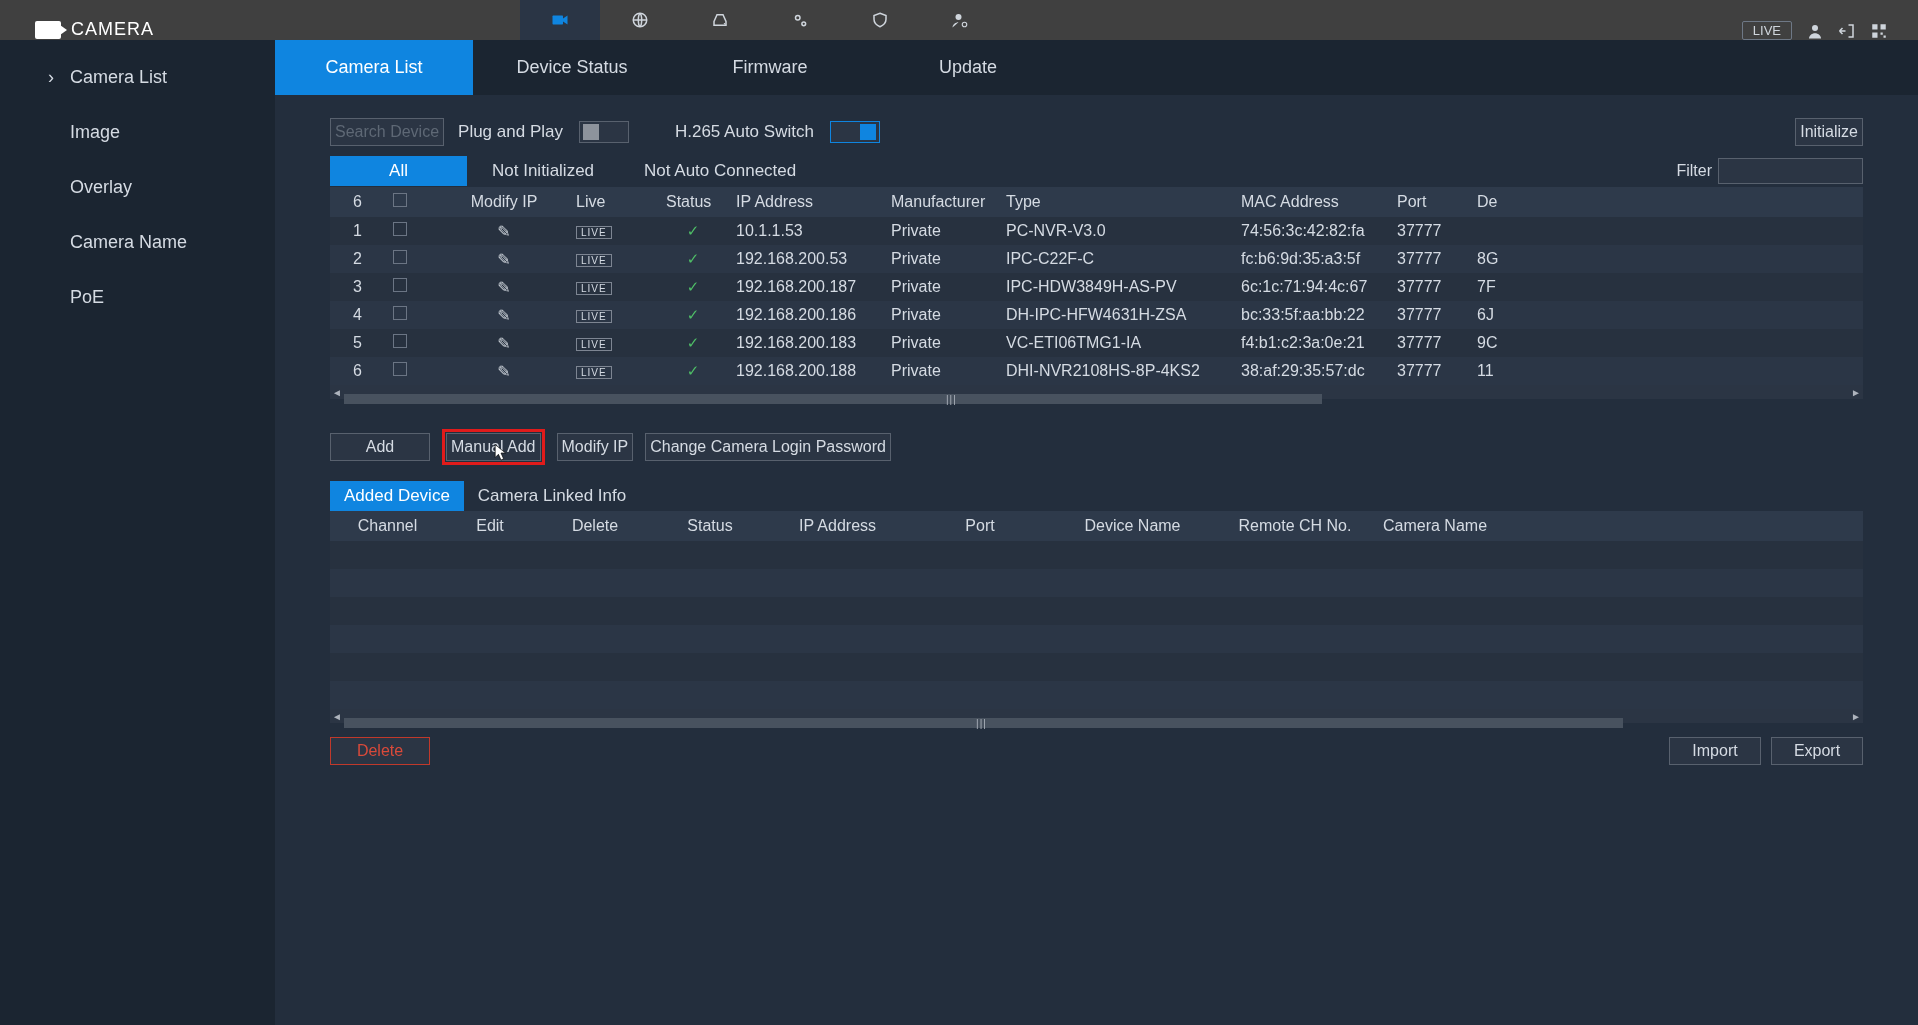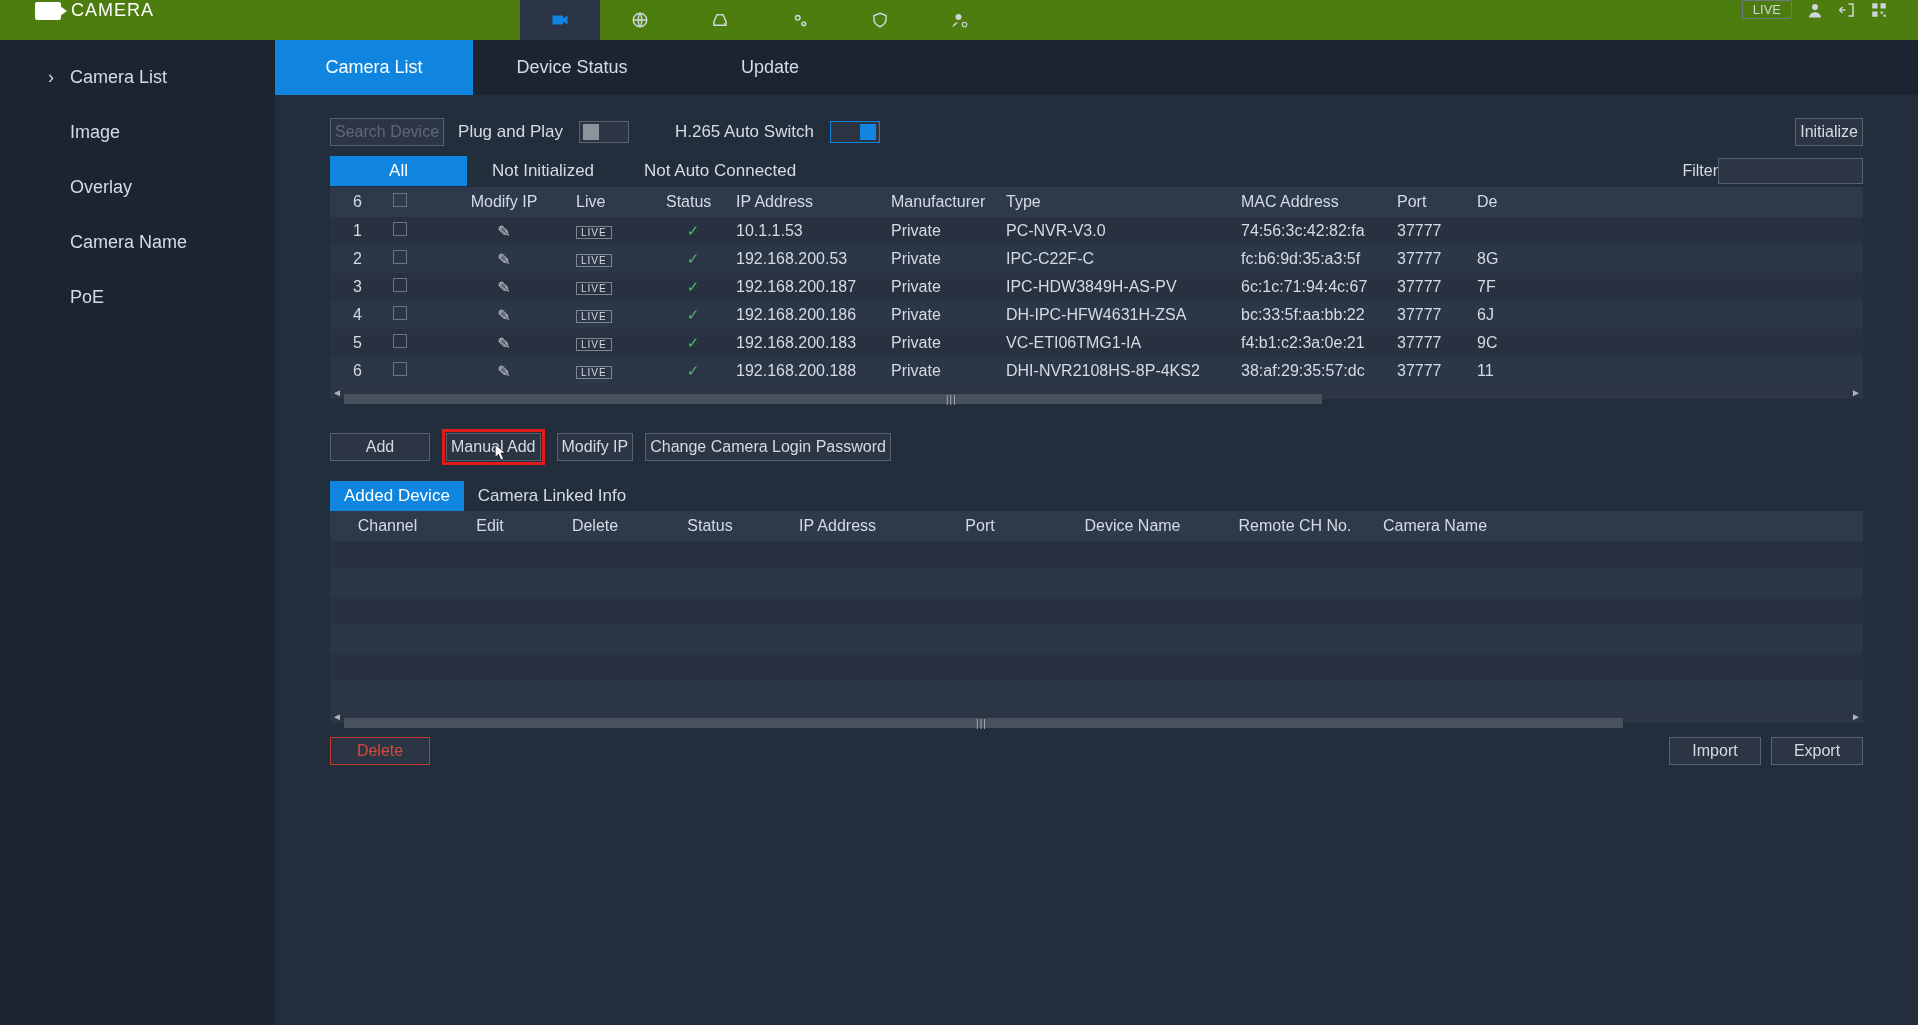--- a/index.html
+++ b/index.html
@@ -1,18 +1,18 @@
 <!DOCTYPE html>
 <html><head>
 <meta charset="utf-8">
 <style>
   * { margin:0; padding:0; box-sizing:border-box; font-family:"Segoe UI", Arial, sans-serif; }
   body { background:#1b2531; color:#d5dbe3; width:1918px; height:1025px; overflow:hidden; font-size:16px; }
   
-  .topbar { height:40px; background:#4d7c0f; display:flex; align-items:flex-start; color:#fff; }
+  .topbar { height:40px; background:#404040; display:flex; align-items:flex-end; color:#fff; }
   .topbar-left { display:flex; align-items:center; gap:10px; padding-left:35px; width:520px; }
   .topbar-left .cam-icon { width:26px; height:18px; background:#fff; border-radius:2px; position:relative; }
   .topbar-left .cam-icon::after { content:""; position:absolute; right:-6px; top:4px; width:0; height:0; border-top:5px solid transparent; border-bottom:5px solid transparent; border-left:7px solid #fff; }
   .topbar-left .title { font-size:18px; letter-spacing:1px; }
   .topbar-mid { display:flex; }
   .topbar-mid .tab { width:80px; height:40px; display:flex; align-items:center; justify-content:center; }
   .topbar-mid .tab.active { background:#2a3545; }
   .topbar-right { margin-left:auto; display:flex; align-items:center; gap:14px; padding-right:30px; }
   .live-badge { border:1px solid #6e7886; padding:1px 10px; font-size:13px; border-radius:2px; color:#cfd5dc; }
   .ico { width:18px; height:18px; color:#cfd5dc; }
@@ -37,21 +37,21 @@
   .toggle { width:50px; height:22px; border:1px solid #58616e; background:#2b3544; position:relative; margin-left:8px; }
   .toggle .knob { position:absolute; width:16px; height:16px; top:2px; background:#8d939c; }
   .toggle.off .knob { left:3px; }
   .toggle.on  { border-color:#0f85e0; }
   .toggle.on .knob { right:3px; background:#0f85e0; }
   .spacer { flex:1; }
   
   .row2 { display:flex; align-items:center; height:32px; }
   .ftab { height:30px; padding:0 24px; display:flex; align-items:center; font-size:17px; cursor:pointer; border:1px solid transparent; }
   .ftab.active { background:#0f85e0; color:#fff; }
-  .filter-box { margin-left:auto; display:flex; align-items:center; }
+  .filter-box { margin-left:auto; display:flex; align-items:center; gap:6px; }
   .filter-box input { width:145px; height:26px; background:#2b3544; border:1px solid #58616e; color:#d5dbe3; padding:0 6px; }
   
   table { width:100%; border-collapse:collapse; font-size:16px; color:#d5dbe3; }
   .tbl-wrap { position:relative; }
   thead th { background:#2e3a4b; height:30px; font-weight:normal; text-align:left; padding:0 8px; }
   tbody td { height:28px; padding:0 8px; }
   tbody tr:nth-child(odd) { background:#27313f; }
   tbody tr:nth-child(even){ background:#2b3646; }
   .chk { width:14px; height:14px; border:1px solid #6b7584; display:inline-block; }
   .pencil { color:#cfd5dc; }
@@ -163,20 +163,23 @@
       </div>
   </div>
 
   <div class="main">
     <div class="subtabs">
       <div class="subtab active">
           <span>Camera List</span>
         </div>
       <div class="subtab">
           <span>Device Status</span>
+        </div>
+      <div class="subtab">
+          <span>Firmware</span>
         </div>
       <div class="subtab">
           <span>Update</span>
         </div>
     </div>
 
     <div class="content">
 
       <div class="row1">
         <button class="btn disabled">Search Device</button>

